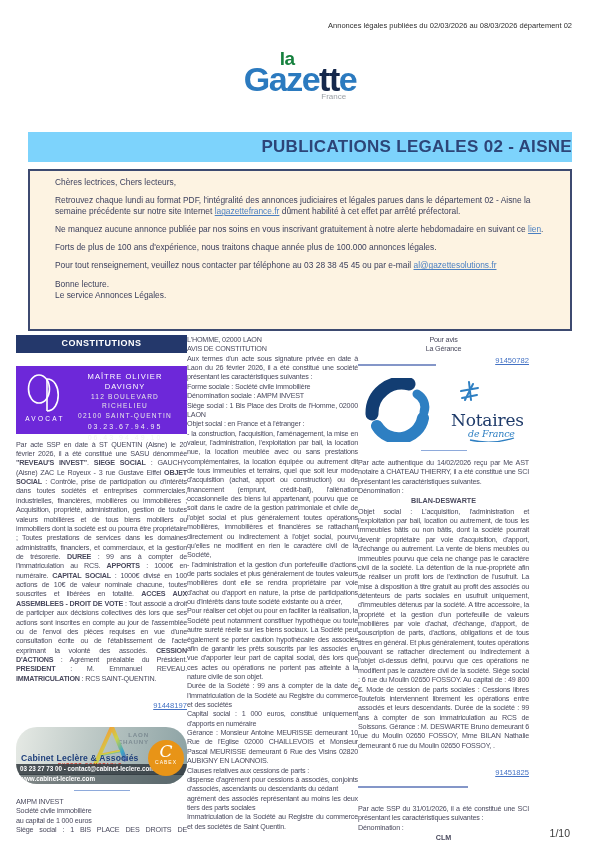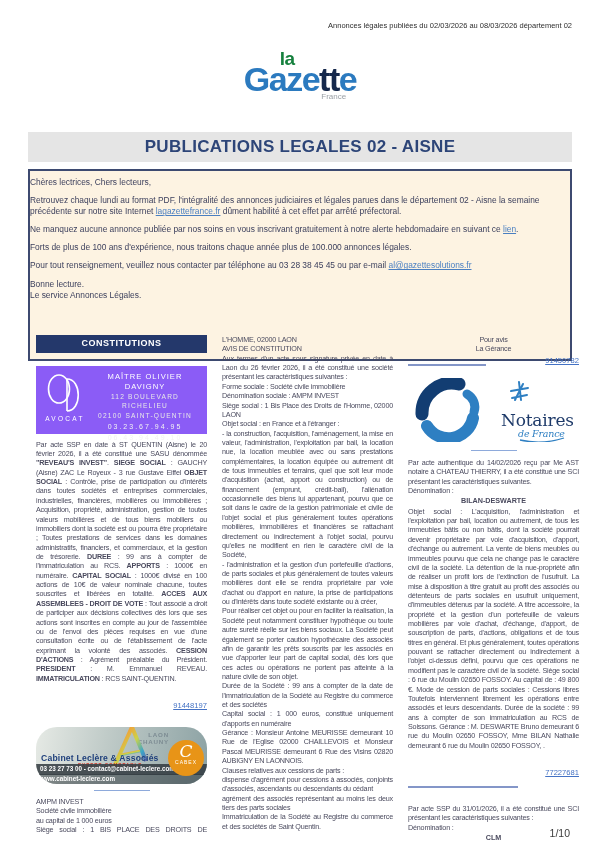--- a/index.html
+++ b/index.html
@@ -11,43 +11,43 @@
 
   
   .logo-wrap{position:absolute;top:62px;left:0;right:0;text-align:center;}
   .logo-inner{display:inline-block;position:relative;line-height:1;}
   .logo-la{position:absolute;top:-13px;left:36px;font-size:19px;font-weight:bold;color:#15803d;letter-spacing:-0.5px;}
   .logo-main{font-size:34px;font-weight:bold;letter-spacing:-1.5px;color:#2b7abf;}
   .logo-main .navy{color:#16294c;}
   .logo-france{font-size:8px;color:#9aa0a6;text-align:right;margin-top:-3px;padding-right:10px;}
 
   
-  .title-bar{position:absolute;top:132px;left:28px;right:28px;height:30px;background:#e5e5e5;
-             display:flex;align-items:center;justify-content:center;}
+  .title-bar{position:absolute;top:132px;left:28px;right:28px;height:30px;background:#7dd3fc;
+             display:flex;align-items:center;justify-content:flex-end;}
   .title-bar span{font-size:17px;font-weight:bold;color:#2d4578;letter-spacing:0.3px;}
 
   
-  .intro{position:absolute;top:169px;left:28px;right:28px;height:192px;box-sizing:border-box;
-         background:#fdf3e2;border:2px solid #3d4a70;padding:6px 0;
+  .intro{position:absolute;top:169px;left:28px;right:28px;height:162px;box-sizing:border-box;
+         background:#fdf3e2;border:2px solid #3d4a70;padding:6px 25px;
          font-size:8.4px;line-height:1.32;color:#3b3f5c;}
   .intro p{margin:0 0 7px 0;}
   .pre{white-space:pre-line;}
   .lnk{color:#4a7fc1;text-decoration:underline;}
   .b{font-weight:bold;}
 
   
-  .cols{position:absolute;top:335px;left:36px;right:28px;display:flex;gap:15px;}
+  .cols{position:absolute;top:335px;left:16px;right:28px;display:flex;}
   .col{width:171px;flex:0 0 171px;font-size:7.2px;line-height:1.3;letter-spacing:-0.2px;
        text-align:justify;color:#4a4a5e;}
 
   .section-header{background:#24386b;color:#fff;text-align:center;font-weight:bold;
                   font-size:9px;letter-spacing:0.5px;padding:3px 0;margin-bottom:13px;text-align:center;}
 
   
-  .ad-davigny{background:#8b5cf6;color:#fff;height:68px;margin-bottom:6px;display:flex;
+  .ad-davigny{background:#6d28d9;color:#fff;height:68px;margin-bottom:6px;display:flex;
               padding:6px 5px 3px 6px;box-sizing:border-box;text-align:left;}
   .dav-left{width:46px;display:flex;flex-direction:column;align-items:center;}
   .dav-label{font-size:6.5px;letter-spacing:2.3px;color:#fff;margin-top:1px;text-transform:uppercase;}
   .dav-right{flex:1;text-align:center;}
   .dav-name{font-size:7.6px;letter-spacing:1px;text-transform:uppercase;margin-bottom:2px;}
   .dav-addr{font-size:6.6px;letter-spacing:1.2px;color:#e8e8e8;text-transform:uppercase;margin-bottom:1.5px;}
   .dav-tel{font-size:7px;letter-spacing:2px;color:#f2f2f2;margin-bottom:1.5px;}
   .dav-mail{font-size:6.3px;font-weight:bold;letter-spacing:0.4px;}
 
   .ref{text-align:right;margin:18px 0 8px 0;}
@@ -212,21 +212,21 @@
           <path d="M105 62 q 22 5 44 -2" fill="none" stroke="#2e7fc2" stroke-width="1.3"></path>
         </svg>
       </div>
 
       <div class="center-line"></div>
 
       <div class="annonce pre">Par acte authentique du 14/02/2026 reçu par Me AST notaire à CHATEAU THIERRY, il a été constitué une SCI présentant les caractéristiques suivantes.
 Dénomination :</div>
       <div class="bold-center">BILAN-DESWARTE</div>
       <div class="annonce">Objet social : L'acquisition, l'administration et l'exploitation par bail, location ou autrement, de tous les immeubles bâtis ou non bâtis, dont la société pourrait devenir propriétaire par voie d'acquisition, d'apport, d'échange ou autrement. La vente de biens meubles ou immeubles pourvu que cela ne change pas le caractère civil de la société. La détention de la nue-propriété afin de réaliser un profit lors de l'extinction de l'usufruit. La mise à disposition à titre gratuit au profit des associés ou détenteurs de parts sociales en usufruit uniquement, d'immeubles détenus par la société. A titre accessoire, la propriété et la gestion d'un portefeuille de valeurs mobilières par voie d'achat, d'échange, d'apport, de souscription de parts, d'actions, obligations et de tous titres en général. Et plus généralement, toutes opérations pouvant se rattacher directement ou indirectement à l'objet ci-dessus défini, pourvu que ces opérations ne modifient pas le caractère civil de la société. Siège social : 6 rue du Moulin 02650 FOSSOY. Au capital de : 49 800 €. Mode de cession de parts sociales : Cessions libres Toutefois interviennent librement les opérations entre associés et leurs descendants. Durée de la société : 99 ans à compter de son immatriculation au RCS de Soissons. Gérance : M. DESWARTE Bruno demeurant 6 rue du Moulin 02650 FOSSOY, Mme BILAN Nathalie demeurant 6 rue du Moulin 02650 FOSSOY, .</div>
-      <div class="ref"><span>77227681</span></div>
+      <div class="ref"><span>91451825</span></div>
 
       <div class="hr-left"></div>
 
       <div class="annonce pre">Par acte SSP du 31/01/2026, il a été constitué une SCI présentant les caractéristiques suivantes :
 Dénomination :</div>
       <div class="bold-center">CLM</div>
     </div>
 
   </div>
 

